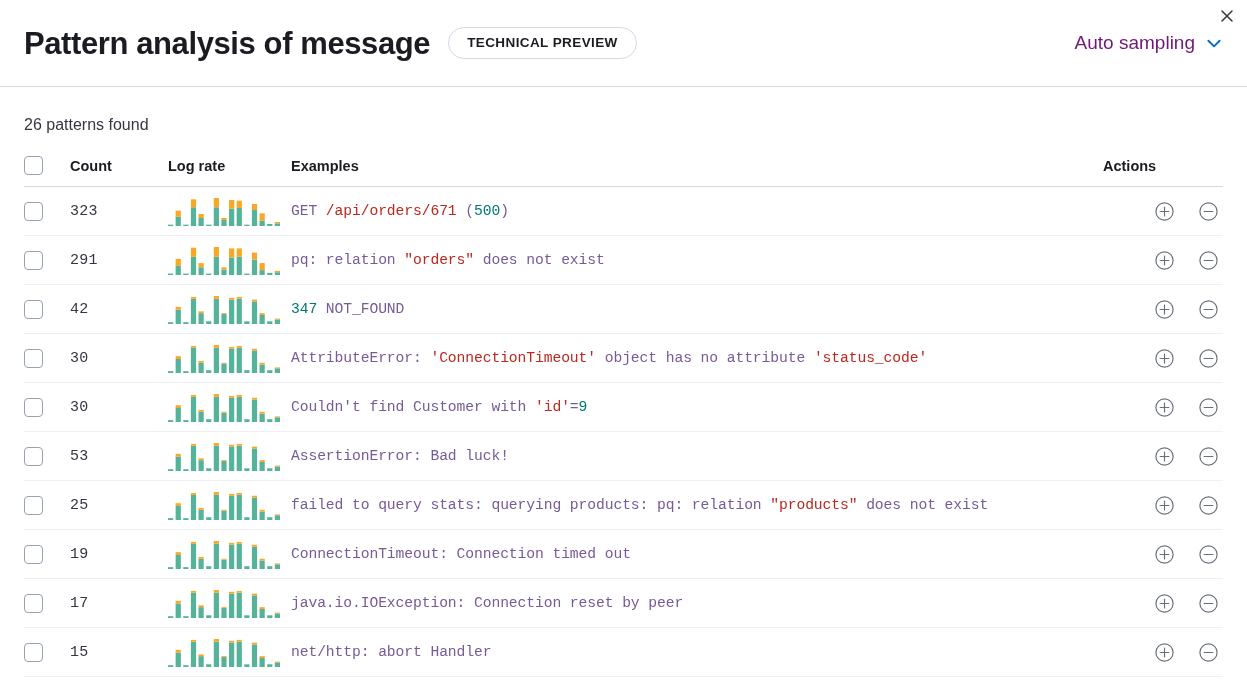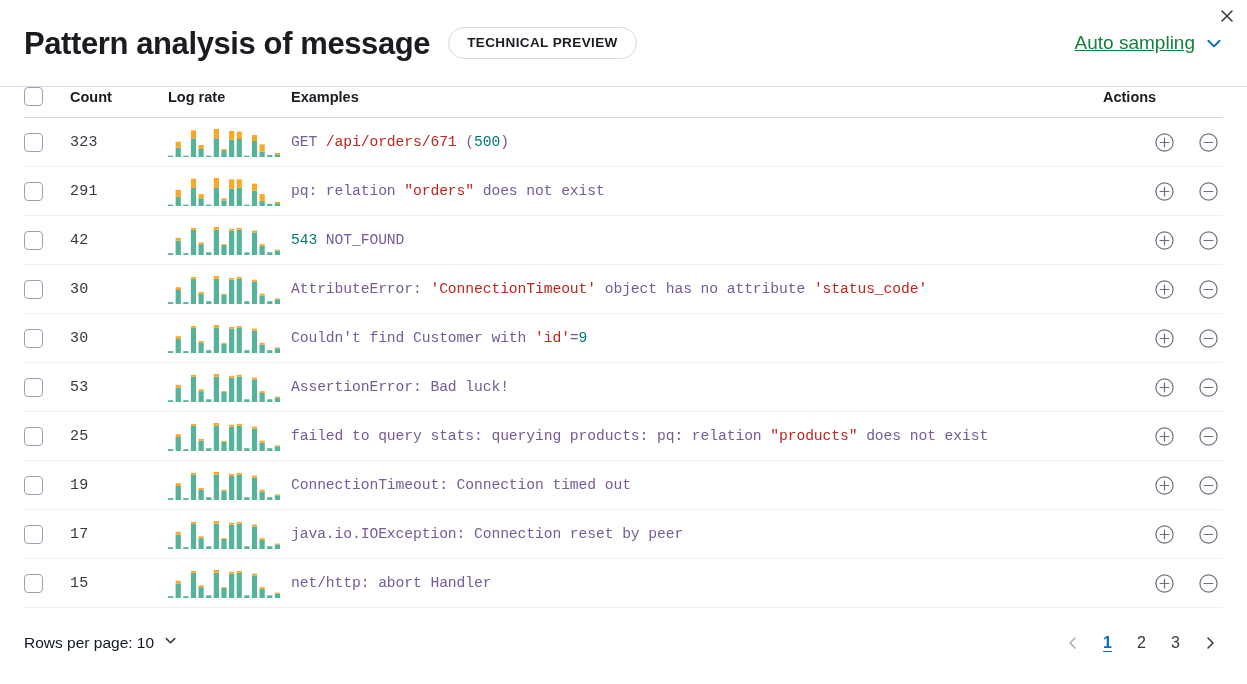--- a/index.html
+++ b/index.html
@@ -47,24 +47,23 @@
     color: #1a1c21;
     background: #fff;
     white-space: nowrap;
   }
 
   .header-right {
     margin-left: auto;
     display: flex;
     align-items: center;
     gap: 10px;
-    color: #15803d;
+    color: #701a75;
     font-size: 19px;
     cursor: pointer;
-    text-decoration: underline;
   }
 
   .chev-down {
     width: 18px; height: 18px;
     display: inline-block;
   }
 
   .close-btn {
     position: absolute;
     top: 2px;
@@ -229,20 +228,21 @@
 
   <div class="close-btn">
     <svg viewBox="0 0 16 16" width="16" height="16" fill="none" stroke="#343741" stroke-width="1.5" stroke-linecap="round">
         <path d="M3 3 L13 13 M13 3 L3 13"></path>
       </svg>
   </div>
 </div>
 
 <div class="body-wrap">
 
+  <div class="patterns-found">26 patterns found</div>
 
   <table class="ptable">
     <thead>
       <tr>
         <th class="col-check">
           <span class="cbox"></span>
         </th>
         <th class="col-count">Count</th>
         <th class="col-rate">Log rate</th>
         <th class="col-ex">Examples</th>
@@ -377,21 +377,21 @@
               <rect x="76.29" y="27.29" width="5.2" height="2.71" fill="#54b399"></rect>
               <rect x="83.91" y="7.42" width="5.2" height="22.58" fill="#54b399"></rect>
               <rect x="83.91" y="5.61" width="5.2" height="1.81" fill="#f9a825"></rect>
               <rect x="91.54" y="20.97" width="5.2" height="9.03" fill="#54b399"></rect>
               <rect x="91.54" y="19.16" width="5.2" height="1.81" fill="#f9a825"></rect>
               <rect x="99.17" y="27.29" width="5.2" height="2.71" fill="#54b399"></rect>
               <rect x="106.80" y="25.48" width="5.2" height="4.52" fill="#54b399"></rect>
               <rect x="106.80" y="24.58" width="5.2" height="0.90" fill="#f9a825"></rect>
             </svg>
           </td>
-     <td class="col-ex ex-cell"><span class="tk-num">543</span><span class="tk-plain"> NOT_FOUND</span></td>
+     <td class="col-ex ex-cell"><span class="tk-num">347</span><span class="tk-plain"> NOT_FOUND</span></td>
      <td class="col-act actions-cell">
        <span class="icon-btn">
               <svg viewBox="0 0 22 22" width="21" height="21" fill="none" stroke="#69707d" stroke-width="1.25">
                 <circle cx="11" cy="11" r="9"></circle>
                 <path d="M11 6.4 V15.6 M6.4 11 H15.6" stroke-linecap="round"></path>
               </svg>
             </span>
        <span class="icon-btn">
               <svg viewBox="0 0 22 22" width="21" height="21" fill="none" stroke="#69707d" stroke-width="1.25">
                 <circle cx="11" cy="11" r="9"></circle>

